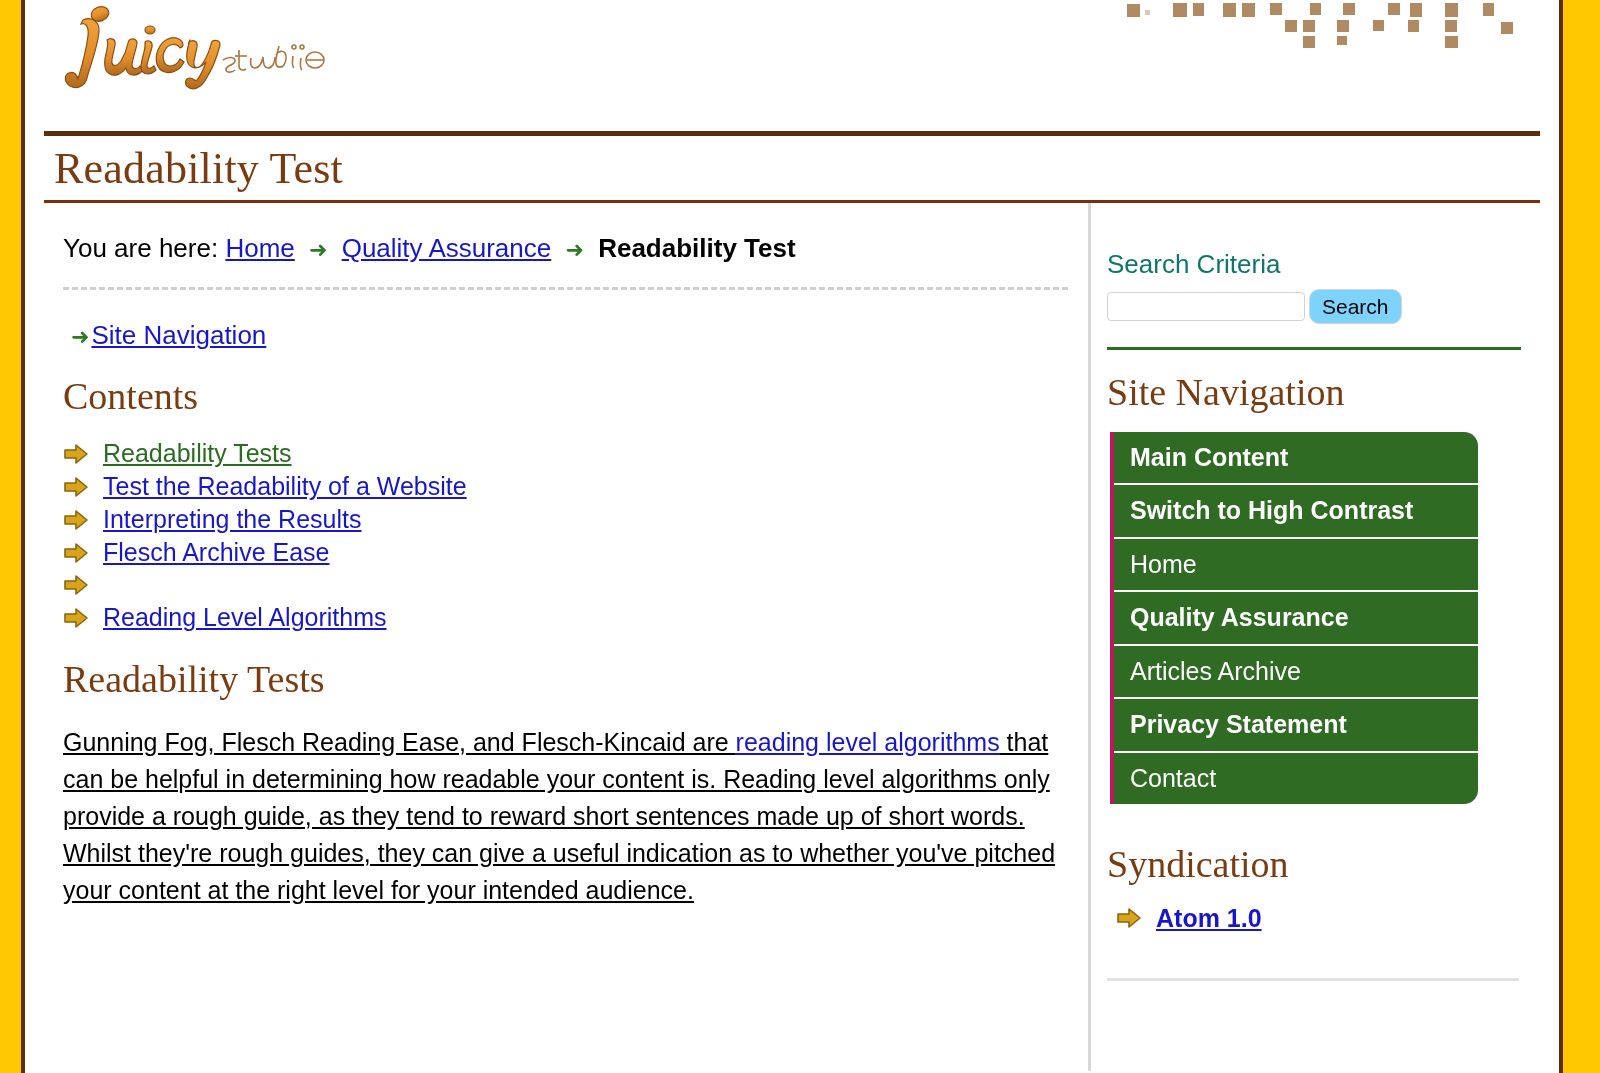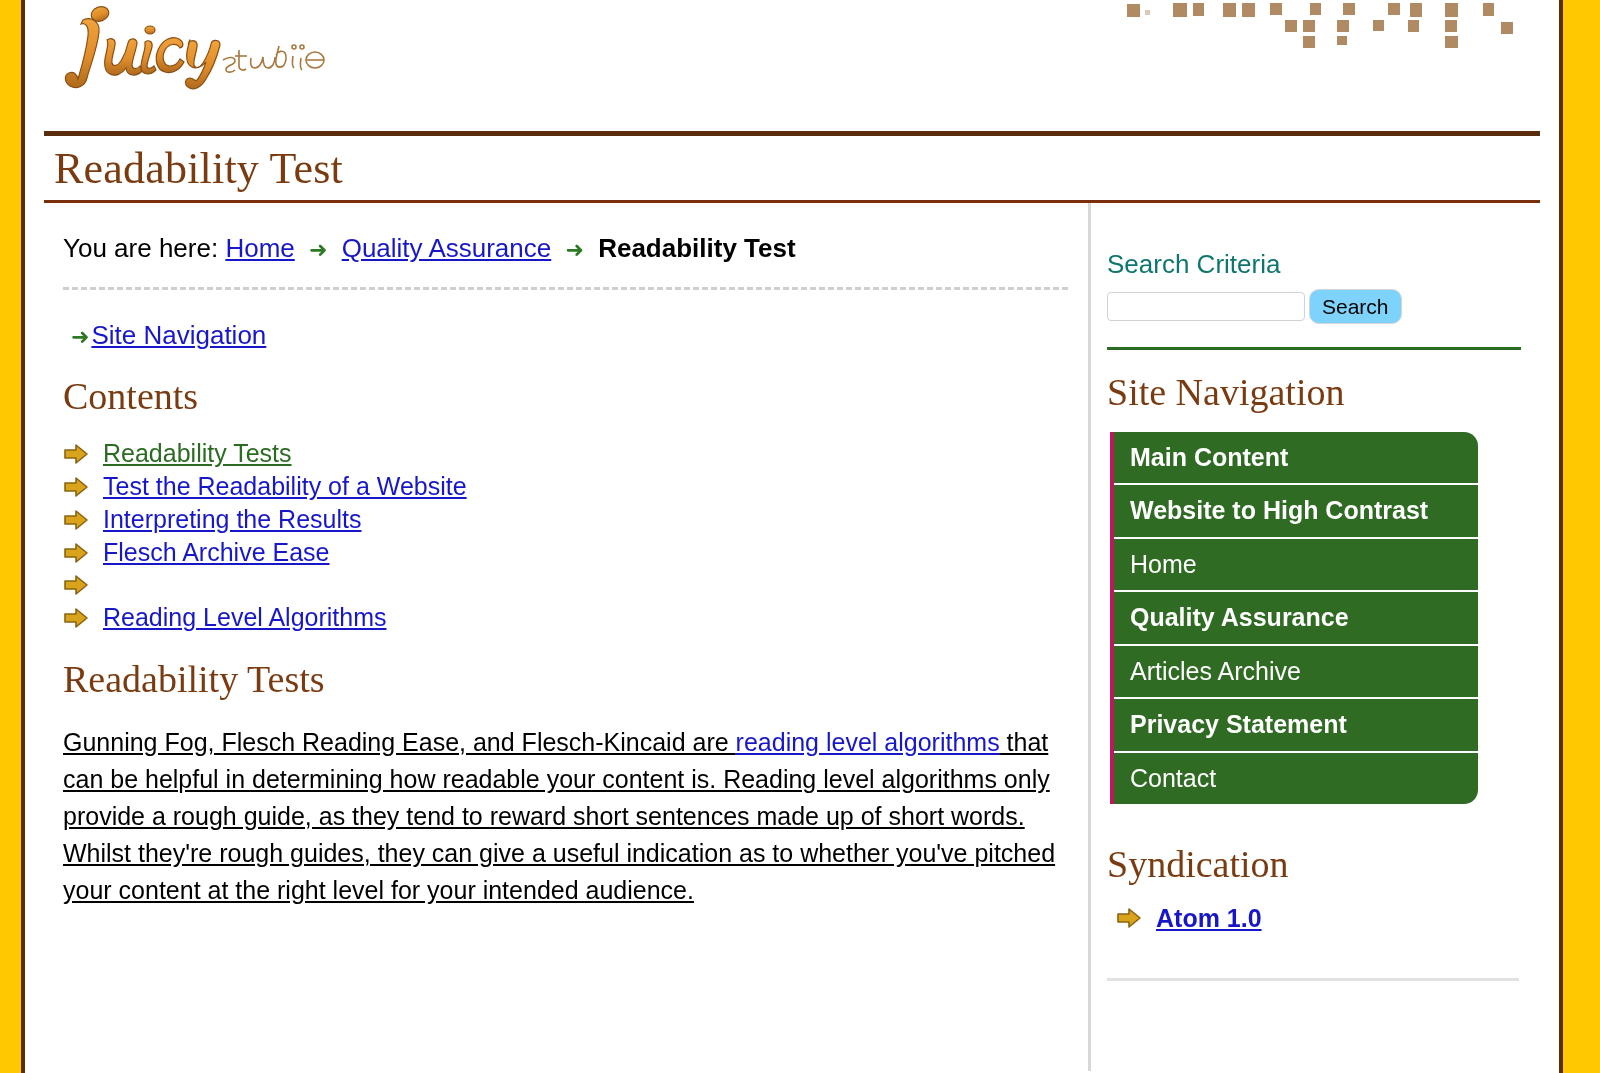--- a/index.html
+++ b/index.html
@@ -498,21 +498,21 @@
       <div class="green-rule"></div>
 
       <h2 class="side-brown">Site Navigation</h2>
 
       <div class="navblock">
         <ul class="sitenav">
           <li>
             <a href="#">Main Content</a>
           </li>
           <li>
-            <a href="#">Website to High Contrast</a>
+            <a href="#">Switch to High Contrast</a>
           </li>
           <li class="plain">
             <a href="#">Home</a>
           </li>
           <li>
             <a href="#">Quality Assurance</a>
           </li>
           <li class="plain">
             <a href="#">Articles Archive</a>
           </li>

